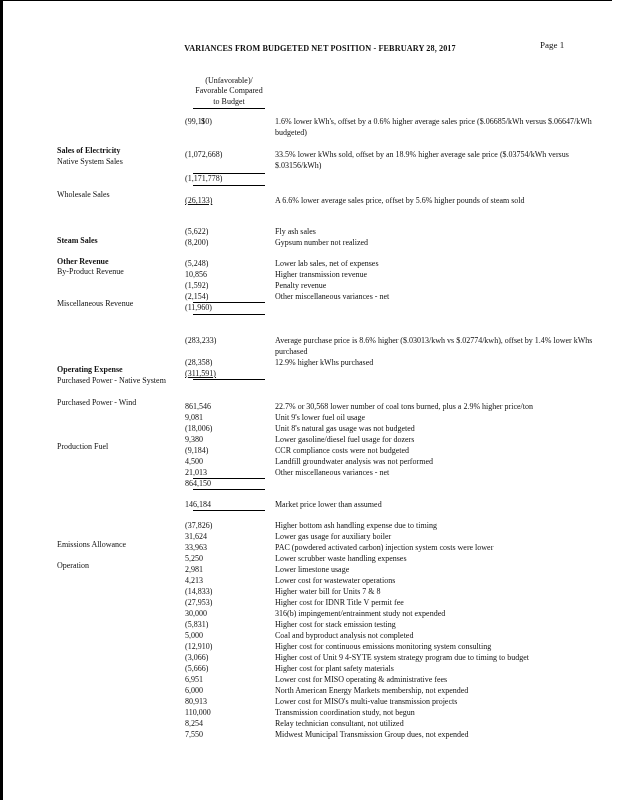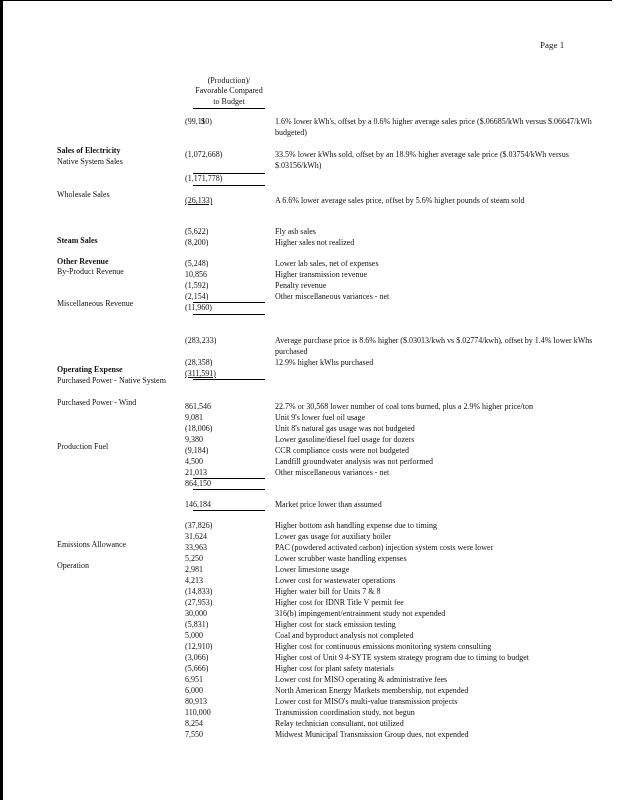--- a/index.html
+++ b/index.html
@@ -22,23 +22,24 @@
   .uline { position: absolute; height: 1px; background: #000; }
 </style>
 </head>
 <body>
 
 <div class="left-bar"></div>
 <div class="top-bar"></div>
 
 <div class="page-num">Page 1</div>
 <div class="title">
+  <div>VARIANCES FROM BUDGETED NET POSITION - FEBRUARY 28, 2017</div>
 </div>
 <div class="colhead">
-  <div>(Production)/</div>
+  <div>(Unfavorable)/</div>
   <div>Favorable Compared</div>
   <div>to Budget</div>
 </div>
 <div class="colhead-line"></div>
 
 <div class="row" style="top:106px">
   <span class="label bold">Sales of Electricity</span>
 </div>
 <div class="row" style="top:117px">
   <span class="label">Native System Sales</span>
@@ -66,21 +67,21 @@
 <div class="row" style="top:217px">
   <span class="label bold">Other Revenue</span>
 </div>
 <div class="row" style="top:227px">
   <span class="label">By-Product Revenue</span>
   <span class="amtbox">(5,622)</span>
   <span class="desc">Fly ash sales</span>
 </div>
 <div class="row" style="top:238px">
   <span class="amtbox">(8,200)</span>
-  <span class="desc">Higher sales not realized</span>
+  <span class="desc">Gypsum number not realized</span>
 </div>
 <div class="row" style="top:259px">
   <span class="label">Miscellaneous Revenue</span>
   <span class="amtbox">(5,248)</span>
   <span class="desc">Lower lab sales, net of expenses</span>
 </div>
 <div class="row" style="top:270px">
   <span class="amtbox">10,856</span>
   <span class="desc">Higher transmission revenue</span>
 </div>

